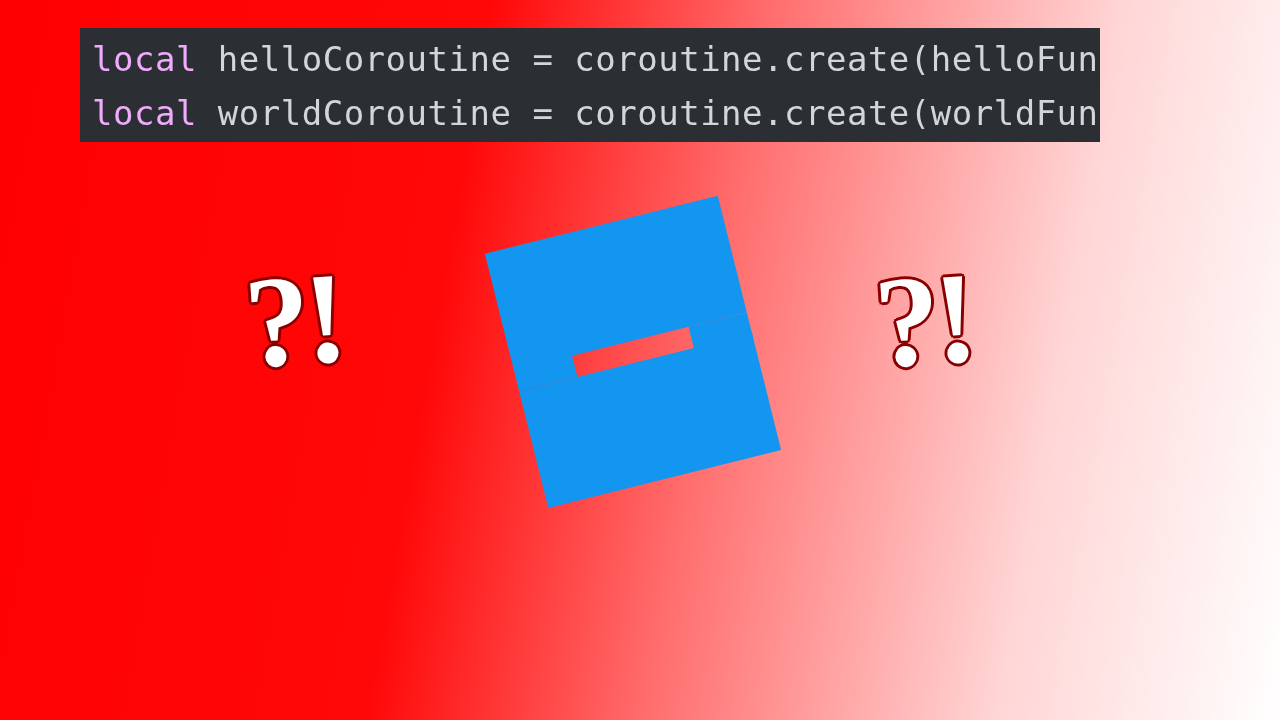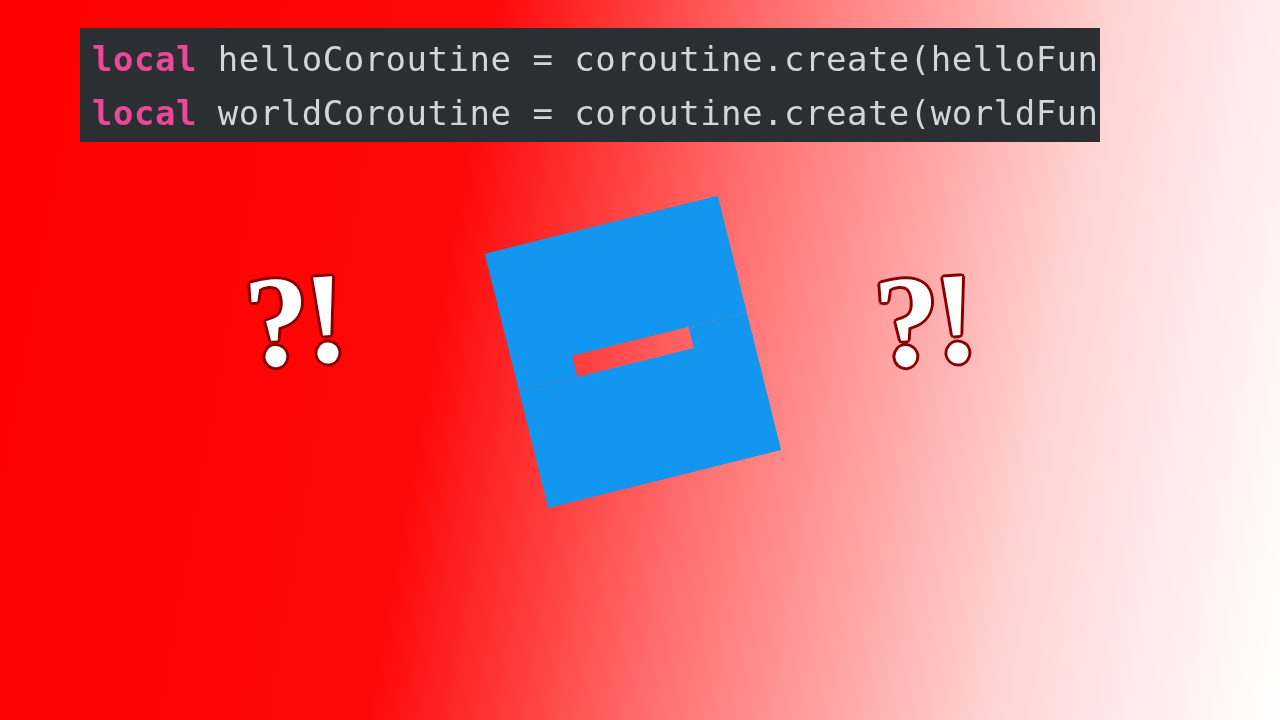--- a/index.html
+++ b/index.html
@@ -31,22 +31,22 @@
   }
   .code-line {
     font-family: "Menlo", "Consolas", "DejaVu Sans Mono", monospace;
     font-size: 34px;
     line-height: 54px;
     letter-spacing: 0.5px;
     white-space: pre;
     color: #d3d6d8;
   }
   .tok-keyword {
-    color: #ec4899;
-    font-weight: 700;
+    color: #f0abfc;
+    font-weight: 400;
   }
 
   
   .interro {
     position: absolute;
     font-family: "Brush Script MT", "Bradley Hand", cursive;
     font-weight: 700;
     font-size: 130px;
     color: #ffffff;
     transform: rotate(-4deg);

